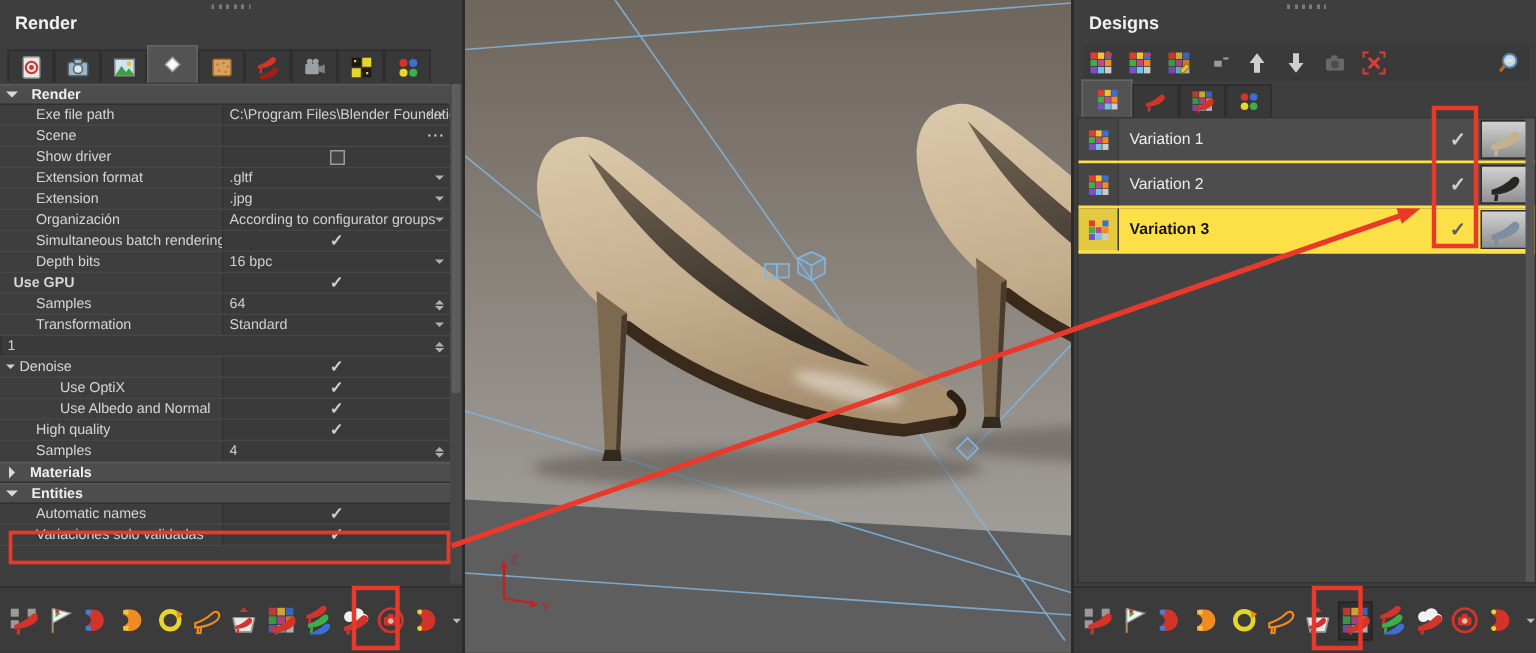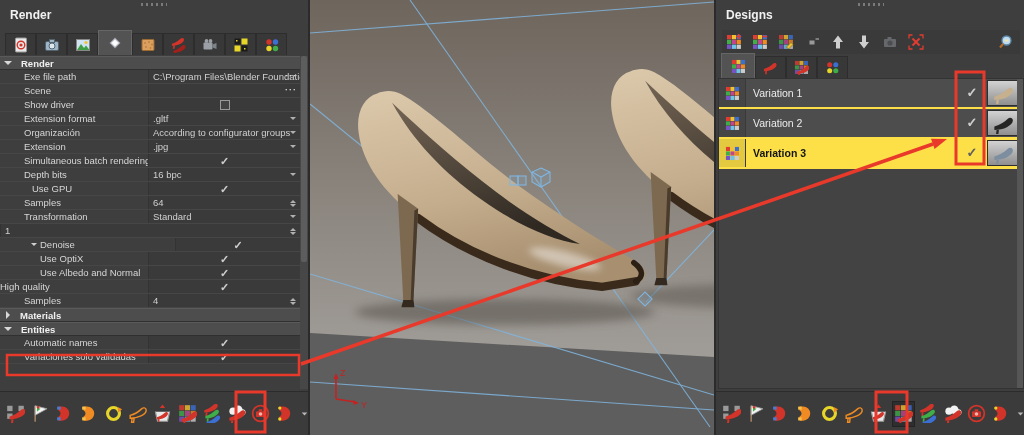--- a/index.html
+++ b/index.html
@@ -189,33 +189,33 @@
           <div class="pl" style="padding-left: 24px;">
             <span>Extension format</span>
           </div>
           <div class="pv">
             <span class="pvt">.gltf</span>
             <span class="caret"></span>
           </div>
         </div>
         <div class="prow">
           <div class="pl" style="padding-left: 24px;">
+            <span>Extension</span>
+          </div>
+          <div class="pv">
+            <span class="pvt">.jpg</span>
+            <span class="caret"></span>
+          </div>
+        </div>
+        <div class="prow">
+          <div class="pl" style="padding-left: 24px;">
             <span>Organización</span>
           </div>
           <div class="pv">
             <span class="pvt">According to configurator groups</span>
-            <span class="caret"></span>
-          </div>
-        </div>
-        <div class="prow">
-          <div class="pl" style="padding-left: 24px;">
-            <span>Extension</span>
-          </div>
-          <div class="pv">
-            <span class="pvt">.jpg</span>
             <span class="caret"></span>
           </div>
         </div>
         <div class="prow">
           <div class="pl" style="padding-left: 24px;">
             <span>Simultaneous batch rendering</span>
           </div>
           <div class="pv">
             <div class="chkwrap">
               <span class="chk">✓</span>
@@ -225,21 +225,21 @@
         <div class="prow">
           <div class="pl" style="padding-left: 24px;">
             <span>Depth bits</span>
           </div>
           <div class="pv">
             <span class="pvt">16 bpc</span>
             <span class="caret"></span>
           </div>
         </div>
         <div class="prow">
-          <div class="pl" style="padding-left: 32px;">
+          <div class="pl" style="padding-left: 9px; font-weight: bold;">
             <span>Use GPU</span>
           </div>
           <div class="pv">
             <div class="chkwrap">
               <span class="chk">✓</span>
             </div>
           </div>
         </div>
         <div class="prow">
           <div class="pl" style="padding-left: 24px;">
@@ -265,21 +265,21 @@
         <div class="prow">
           <div class="pv">
             <span class="pvt">1</span>
             <span class="spin">
               <i class="tu"></i>
               <i class="td"></i>
             </span>
           </div>
         </div>
         <div class="prow">
-          <div class="pl" style="padding-left: 4px; margin-left: 27px;">
+          <div class="pl" style="padding-left: 4px;">
             <span class="exp"></span>
             <span>Denoise</span>
           </div>
           <div class="pv">
             <div class="chkwrap">
               <span class="chk">✓</span>
             </div>
           </div>
         </div>
         <div class="prow">
@@ -296,21 +296,21 @@
           <div class="pl" style="padding-left: 40px;">
             <span>Use Albedo and Normal</span>
           </div>
           <div class="pv">
             <div class="chkwrap">
               <span class="chk">✓</span>
             </div>
           </div>
         </div>
         <div class="prow">
-          <div class="pl" style=" text-align: center;">
+          <div class="pl" style="padding-left: 24px; text-align: center;">
             <span>High quality</span>
           </div>
           <div class="pv">
             <div class="chkwrap">
               <span class="chk">✓</span>
             </div>
           </div>
         </div>
         <div class="prow">
           <div class="pl" style="padding-left: 24px;">

